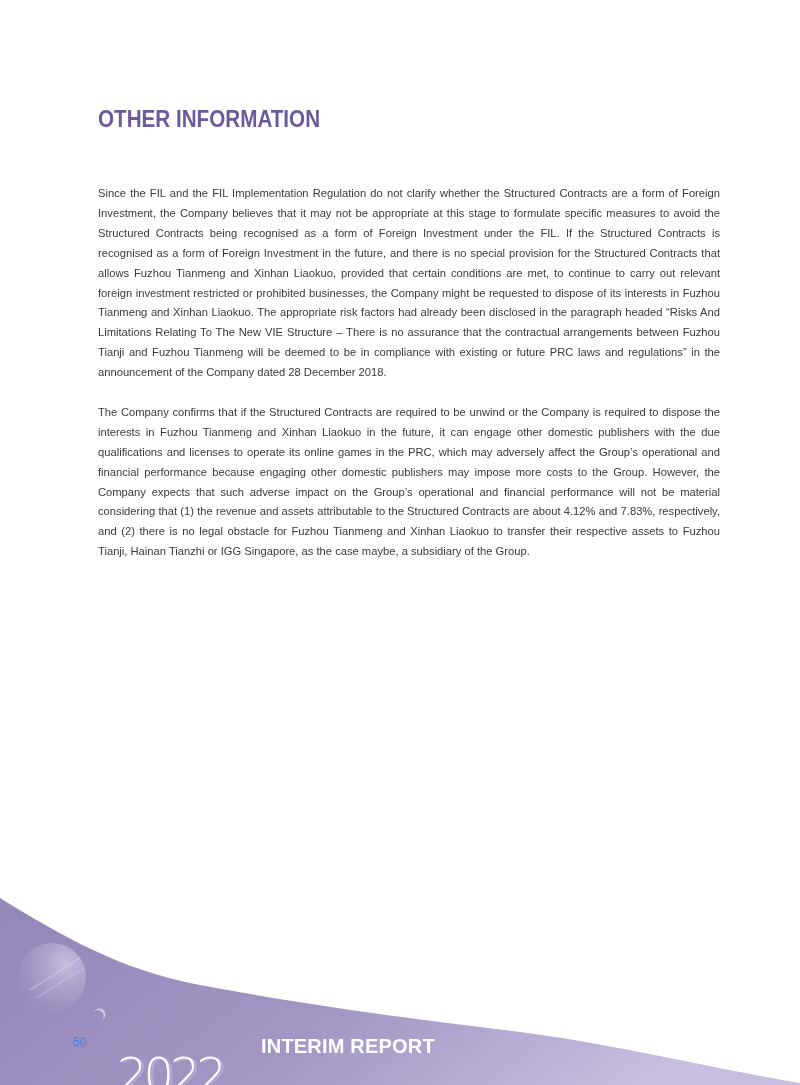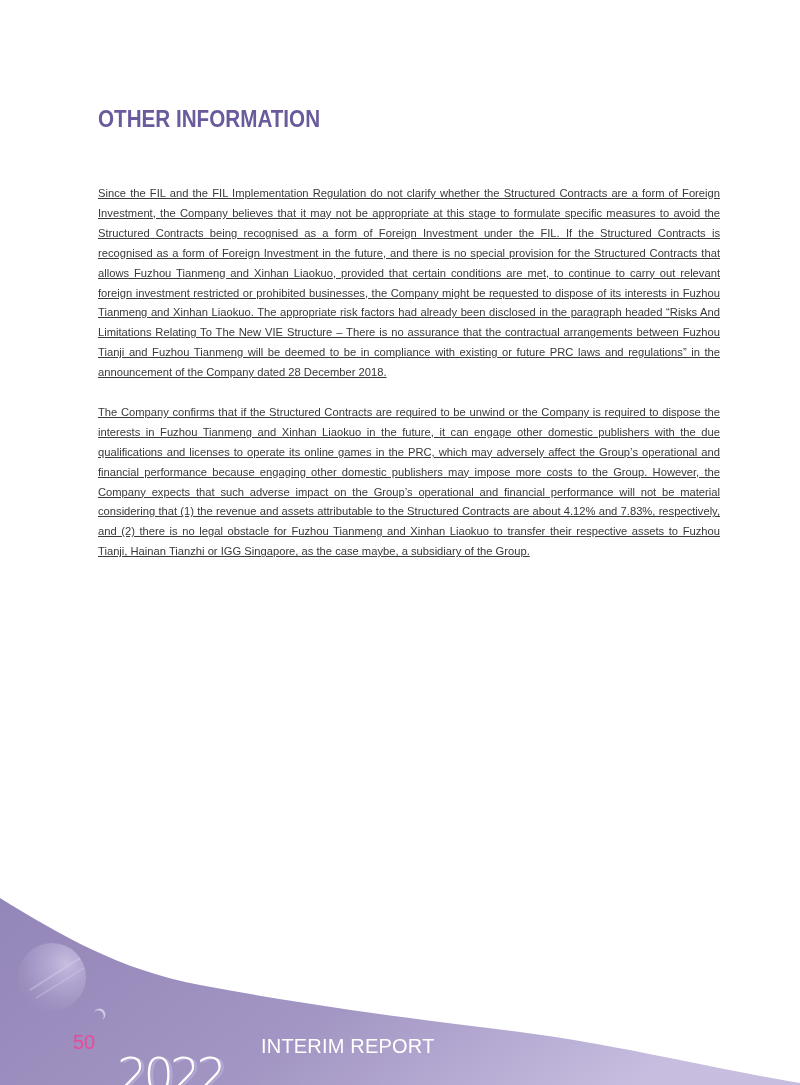--- a/index.html
+++ b/index.html
@@ -29,21 +29,20 @@
       line-height: 30px;
     }
     .body-text {
       position: absolute;
       left: 98px;
       top: 184px;
       width: 622px;
       color: #3a3a3a;
       font-size: 11.2px;
       line-height: 19.9px;
-      text-decoration: underline;
     }
     .body-text p {
       margin: 0 0 19.9px 0;
       text-align: justify;
     }
     .footer {
       position: absolute;
       left: 0;
       top: 880px;
       width: 800px;
@@ -51,22 +50,22 @@
     }
     .footer svg {
       position: absolute;
       left: 0;
       top: 0;
     }
     .page-number {
       position: absolute;
       left: 73px;
       top: 1030px;
-      color: #ec4899;
-      font-size: 20px;
+      color: #3b82f6;
+      font-size: 12px;
       font-weight: normal;
       line-height: 24px;
     }
     .year-logo {
       position: absolute;
       left: 117px;
       top: 1008px;
       color: #ffffff;
       font-family: "DejaVu Sans", sans-serif;
       font-weight: 200;
@@ -76,21 +75,21 @@
       -webkit-text-stroke: 0px;
       text-shadow: 3px 1px 0 rgba(190,175,220,0.7);
       margin-top: 41px;
     }
     .report-label {
       position: absolute;
       left: 261px;
       top: 1034px;
       color: #ffffff;
       font-size: 20px;
-      font-weight: normal;
+      font-weight: bold;
       line-height: 24px;
       letter-spacing: 0.2px;
     }
   </style>
 </head>
 <body>
 
 <h1 class="page-title">OTHER INFORMATION</h1>
 
 <div class="body-text">

